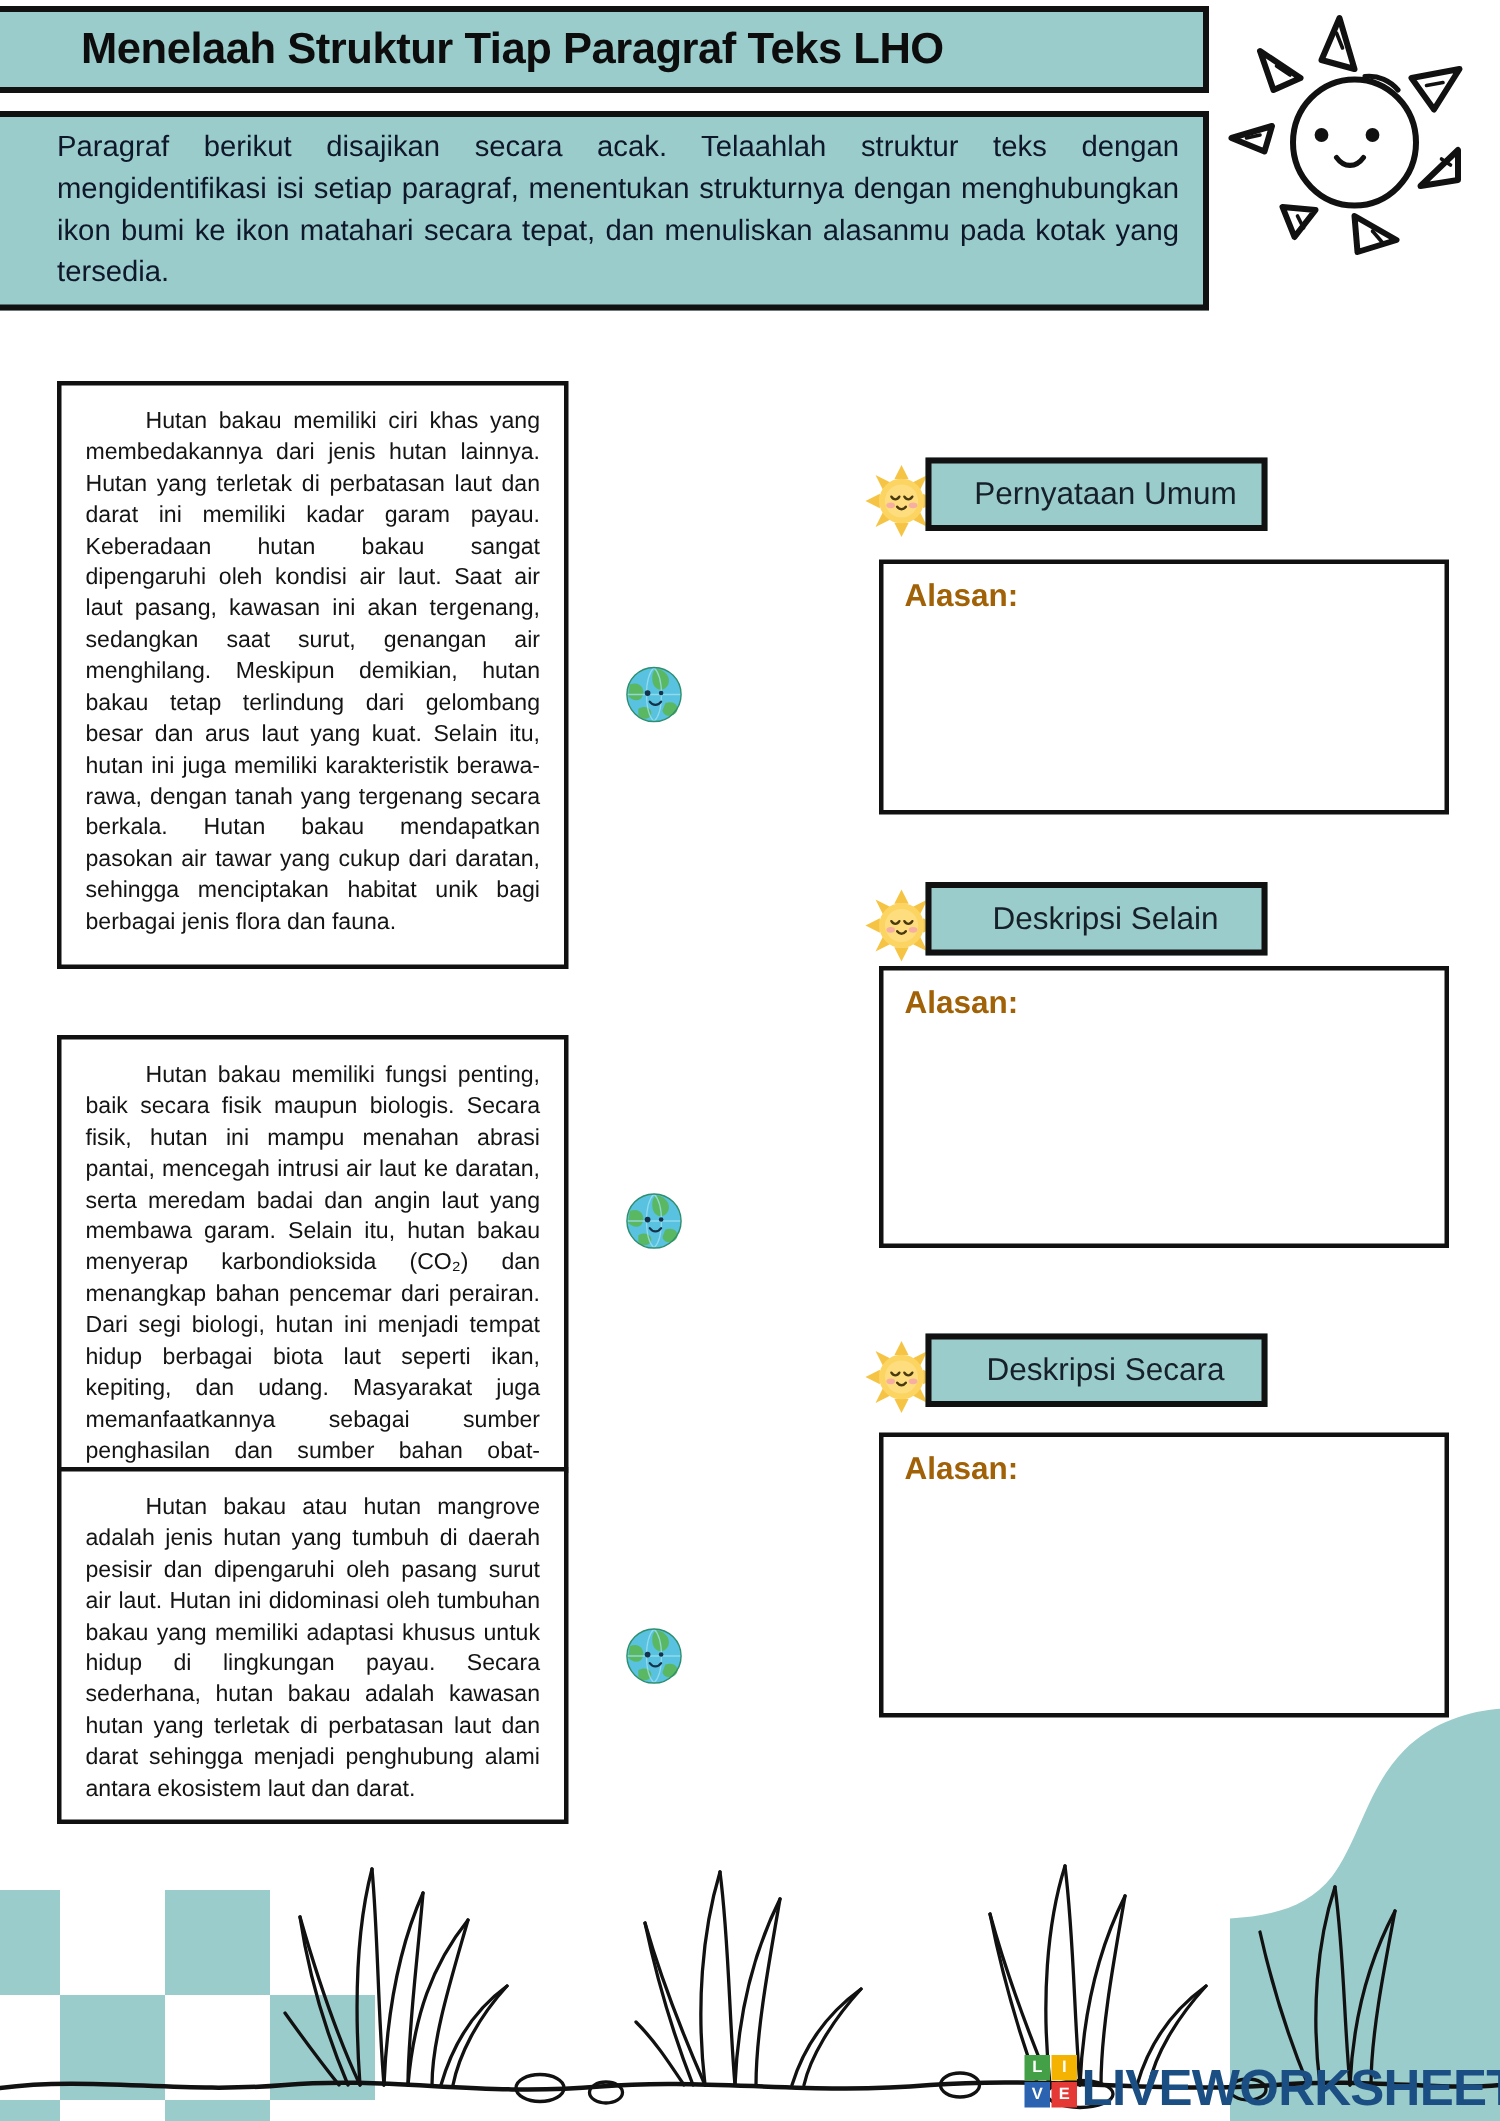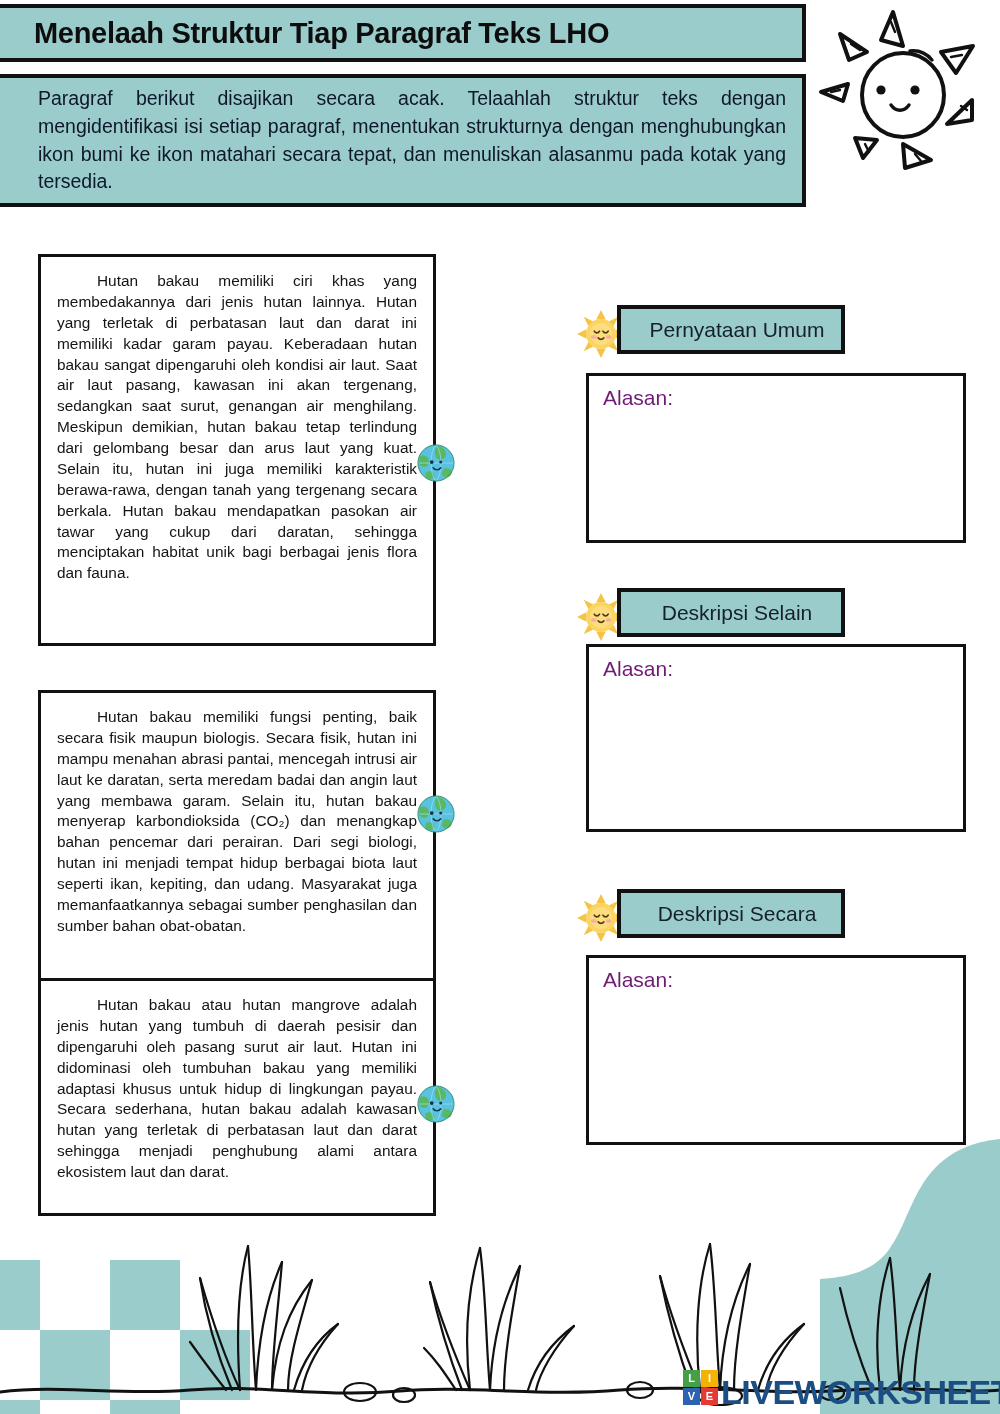--- a/index.html
+++ b/index.html
@@ -19,21 +19,21 @@
   
   .title-bar {
     position: absolute;
     left: -6px; top: 4px;
     width: 812px; height: 58px;
     background: #9ACCCB;
     border: 4px solid #111111;
     display: flex; align-items: center;
   }
   .title-text {
-    margin-left: 36px;
+    margin-left: 56px;
     font-size: 29px;
     font-weight: bold;
     letter-spacing: -0.3px;
     color: #0d0d0d;
     font-family: "Liberation Sans", sans-serif;
   }
   .intro-bar {
     position: absolute;
     left: -6px; top: 74px;
     width: 812px; height: 133px;
@@ -54,21 +54,21 @@
   .doodle-sun {
     position: absolute;
     left: 815px; top: 2px;
     width: 180px; height: 200px;
   }
 
   
   .para-box {
     position: absolute;
     left: 38px;
-    width: 398px;
+    width: 341px;
     border: 3.5px solid #111111;
     background: #ffffff;
     padding: 14px 16px 12px 16px;
   }
   .para-box p {
     font-size: 15.4px;
     line-height: 1.355;
     color: #141414;
     text-align: justify;
     text-indent: 40px;
@@ -120,21 +120,22 @@
     width: 380px;
     border: 3.5px solid #111111;
     background: #ffffff;
     padding: 10px 0 0 14px;
   }
   #alasan-1 { top: 68px; height: 170px; }
   #alasan-2 { top: 56px; height: 188px; }
   #alasan-3 { top: 66px; height: 190px; }
   .alasan-box span {
     font-size: 21px;
-    color: #701a75;
+    color: #a16207;
+    font-weight: bold;
   }
 
   
   .checker { position: absolute; }
   .checker i {
     position: absolute;
     display: block;
     background: #9ACCCB;
     width: 70px; height: 70px;
   }

